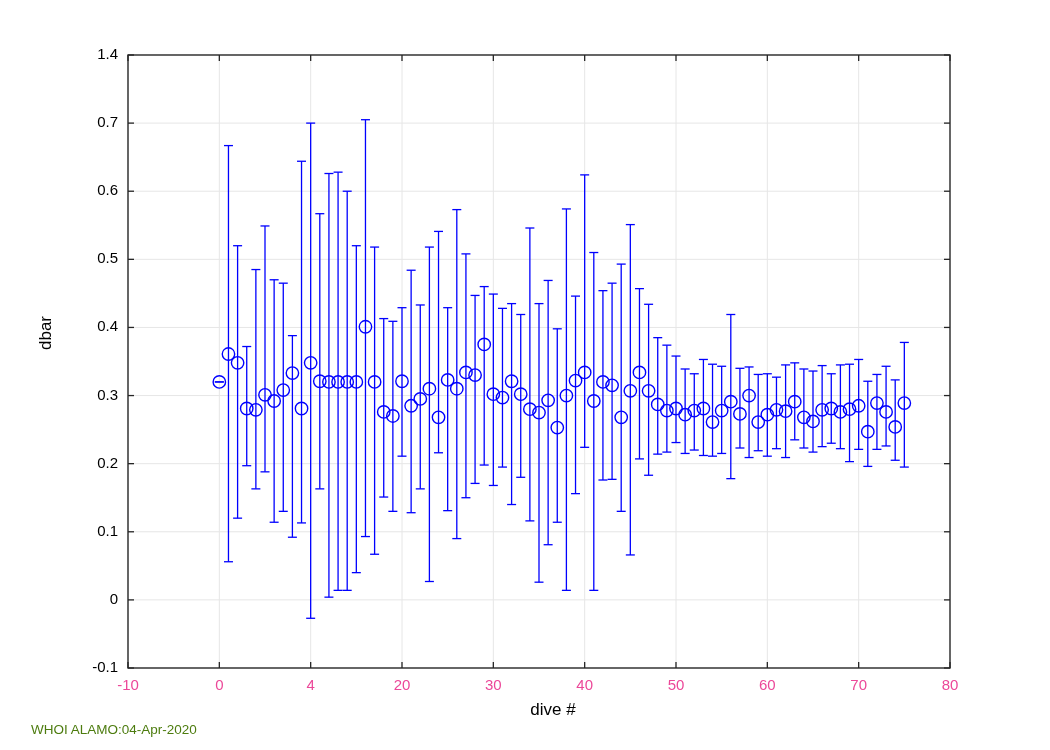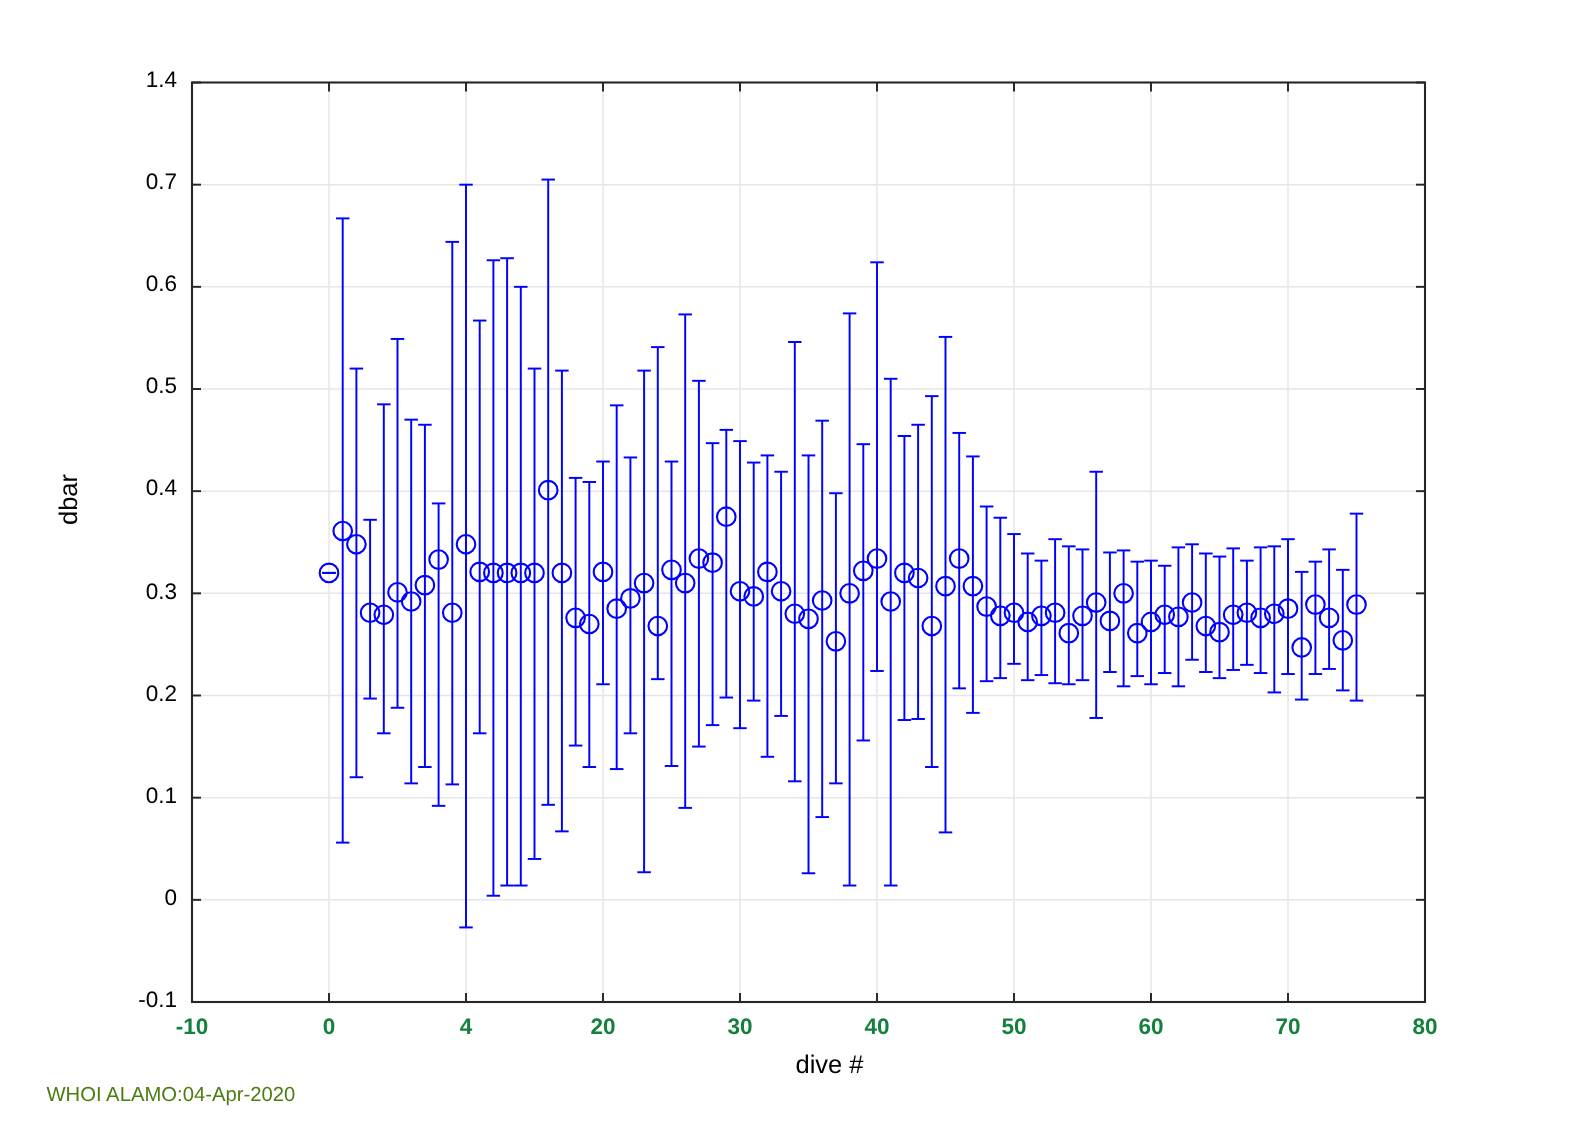--- a/index.html
+++ b/index.html
@@ -64,23 +64,22 @@
     text-align: right;
     font-size: 15px;
     color: #000000;
     width: 58px;
     right: auto;
   }
   .tick-label-x {
     position: absolute;
     text-align: center;
     font-size: 15px;
-    color: #15803d;
+    color: #ec4899;
     width: 60px;
-    font-weight: bold;
   }
   svg { display: block; }
 </style>
 </head>
 <body>
 
 <div id="figure">
   <div id="ylabel">dbar</div>
   <div id="xlabel">dive #</div>
   <div id="footer-note">WHOI ALAMO:04-Apr-2020</div>

